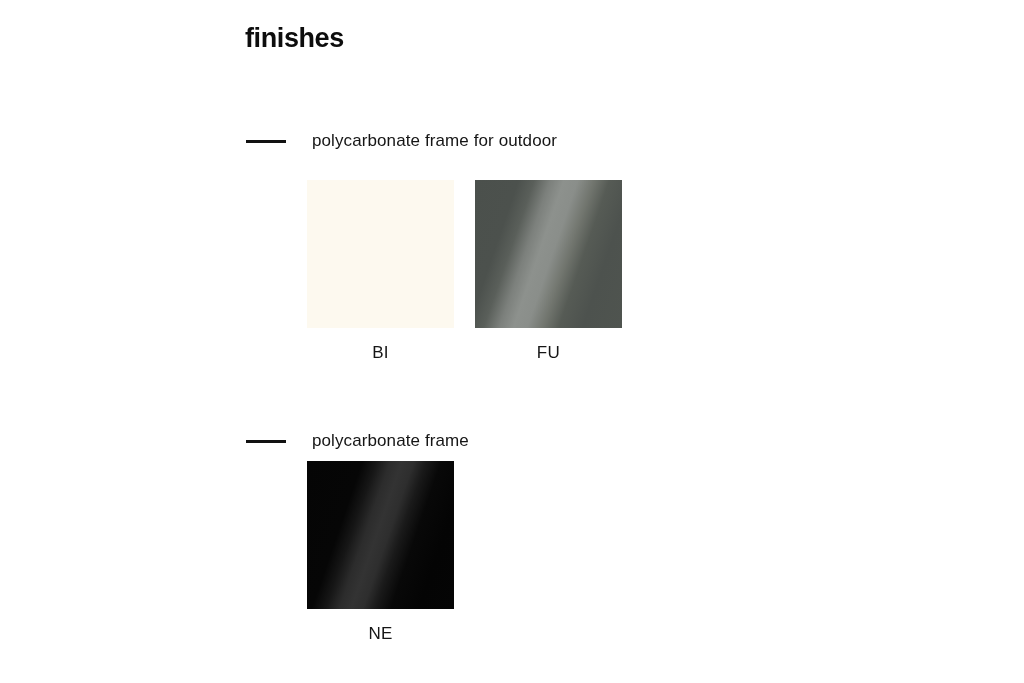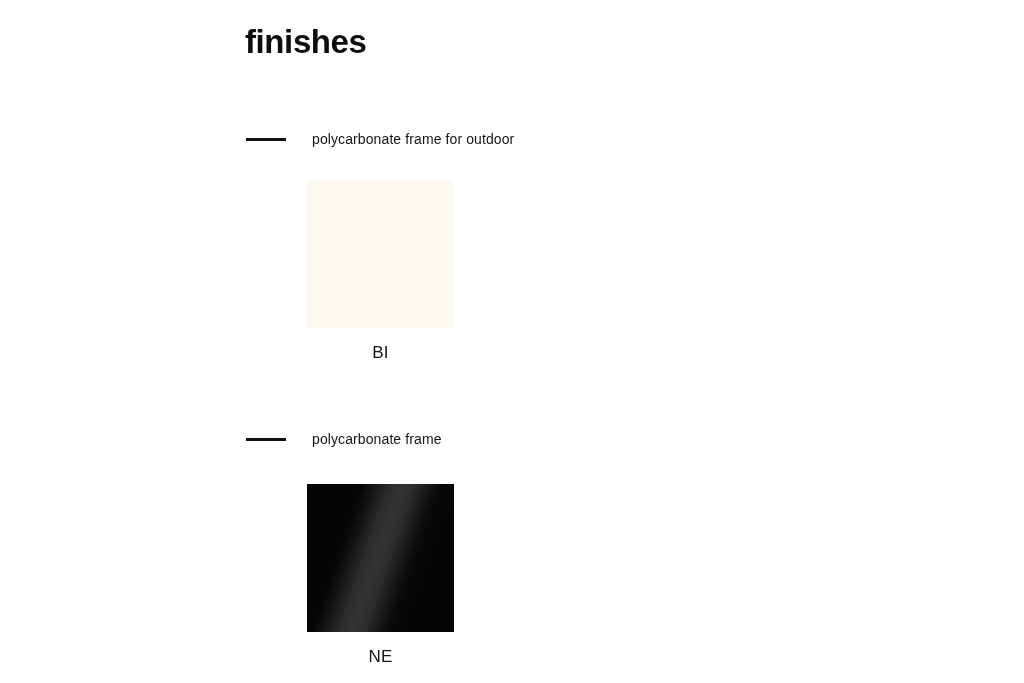--- a/index.html
+++ b/index.html
@@ -19,21 +19,21 @@
   .sheet {
     position: absolute;
     inset: 0;
   }
 
   
   .page-title {
     position: absolute;
     left: 245px;
     top: 22px;
-    font-size: 33px;
+    font-size: 27px;
     font-weight: bold;
     letter-spacing: -0.4px;
     color: #0d0d0d;
     line-height: 1.2;
   }
 
   
   .section {
     position: absolute;
     left: 0;
@@ -47,21 +47,21 @@
     gap: 26px;
   }
   .dash-icon {
     display: block;
     width: 40px;
     height: 3px;
     background: #111111;
     flex: 0 0 auto;
   }
   .section-label {
-    font-size: 14px;
+    font-size: 17px;
     font-weight: 400;
     color: #151515;
     letter-spacing: 0.1px;
     white-space: nowrap;
   }
 
   
   .swatch-row {
     position: absolute;
     left: 262px;
@@ -164,32 +164,36 @@
     </div>
 
     <div class="swatch-row" style="top: 180px;">
 
       <div class="swatch-cell">
         <div class="swatch-chip chip-bi"></div>
         <div class="swatch-label">BI</div>
       </div>
 
 
+      <div class="swatch-cell">
+        <div class="swatch-chip chip-fu"></div>
+        <div class="swatch-label">FU</div>
+      </div>
 
     </div>
   </div>
 
   <div class="section">
 
     <div class="section-header" style="top: 431px;">
       <span class="dash-icon"></span>
       <span class="section-label">polycarbonate frame</span>
     </div>
 
-    <div class="swatch-row" style="top: 484px;">
+    <div class="swatch-row" style="top: 461px;">
 
       <div class="swatch-cell">
         <div class="swatch-chip chip-ne"></div>
         <div class="swatch-label">NE</div>
       </div>
 
     </div>
   </div>
 
 </div>

